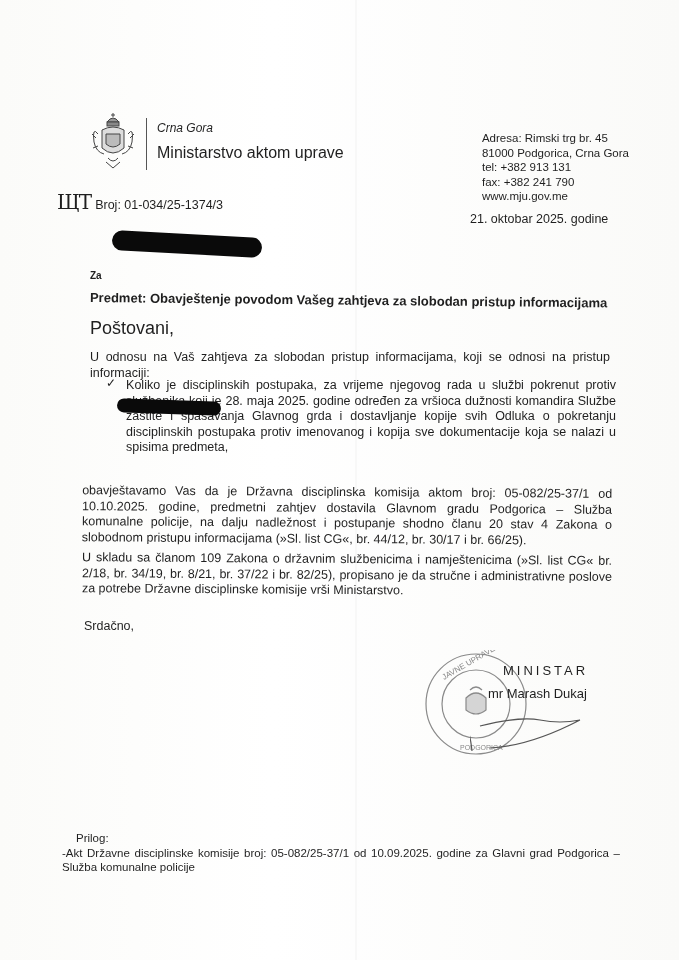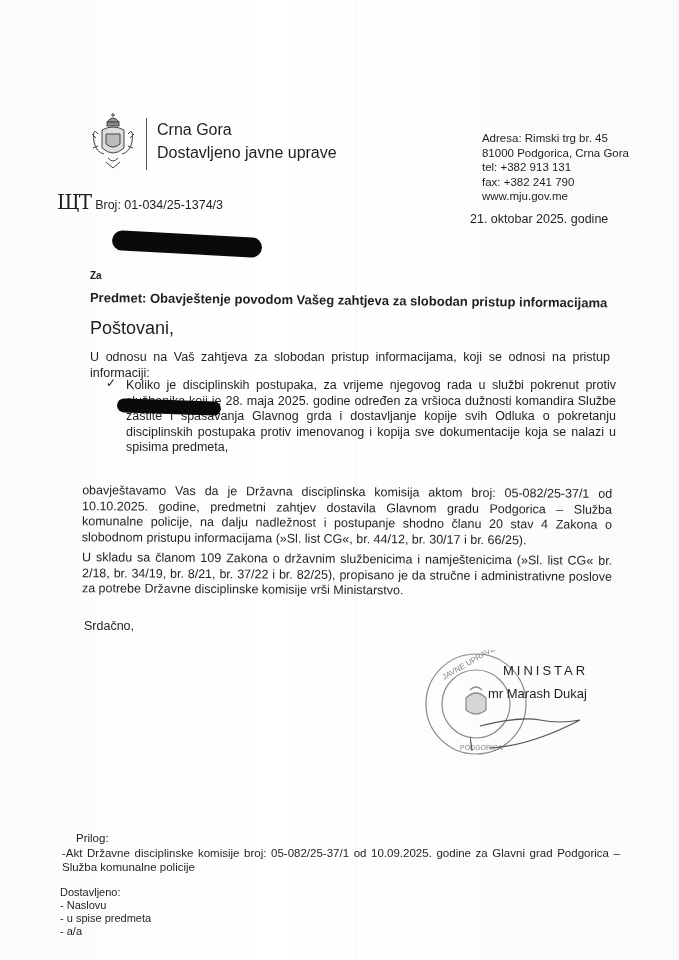--- a/index.html
+++ b/index.html
@@ -5,21 +5,21 @@
     html, body { margin: 0; padding: 0; }
     body {
       width: 679px; height: 960px; background: #fdfdfc; position: relative; overflow: hidden;
       font-family: "Liberation Sans", sans-serif; color: #1f1f1f;
     }
     .page { position: absolute; inset: 0; background: linear-gradient(90deg,#fbfbf9 0,#ffffff 40%,#fafaf8 100%); }
     .fold { position: absolute; top: 0; bottom: 0; left: 355px; width: 2px; background: rgba(0,0,0,0.025); }
     .abs { position: absolute; }
     .coat { left: 88px; top: 112px; width: 50px; height: 58px; }
     .vline { left: 146px; top: 118px; width: 1px; height: 52px; background: #555; }
-    .org1 { left: 157px; top: 121px; font-size: 16px; }
+    .org1 { left: 157px; top: 121px; font-size: 12px; font-style: italic; }
     .org2 { left: 157px; top: 144px; font-size: 16px; }
     .addr { right: 50px; top: 131px; text-align: left; font-size: 11.5px; line-height: 14.5px; }
     .broj-wrap { left: 57px; top: 192px; display: flex; align-items: flex-end; gap: 4px; font-size: 12.5px; }
     .broj-mark { font-size: 20px; letter-spacing: -1px; line-height: 20px; font-family: "DejaVu Serif", serif; }
     .date { left: 470px; top: 212px; font-size: 12.5px; }
     .za { left: 90px; top: 236px; font-size: 10px; font-weight: bold; margin-top: 34px; }
     .redact { background: #0a0a0a; border-radius: 12px; }
     .r1 { left: 112px; top: 234px; width: 150px; height: 20px; transform: rotate(3deg); }
     .r2 { left: 117px; top: 400px; width: 104px; height: 14px; transform: rotate(2deg); border-radius: 8px; }
     .subject { left: 90px; top: 290px; font-size: 13px; font-weight: bold; transform: rotate(0.6deg); transform-origin: left; }
@@ -53,21 +53,21 @@
       <path d="M25 1 v4 M23 3 h4"></path>
       <path d="M10 22 Q4 14 6 30 Q8 40 16 42 M40 22 Q46 14 44 30 Q42 40 34 42"></path>
       <path d="M14 18 Q25 12 36 18 L36 36 Q25 46 14 36 Z" fill="#ddd"></path>
       <path d="M18 22 h14 v10 q-7 6 -14 0 z" fill="#bbb"></path>
       <path d="M20 46 Q25 52 30 46 M18 50 l7 6 l7 -6"></path>
       <path d="M8 26 l-4 -4 M42 26 l4 -4 M10 34 l-5 2 M40 34 l5 2"></path>
     </g>
   </svg>
   <div class="abs vline"></div>
   <div class="abs org1">Crna Gora</div>
-  <div class="abs org2">Dostavljeno javne uprave</div>
+  <div class="abs org2">Ministarstvo aktom uprave</div>
 
   <div class="abs addr">
     <div>Adresa: Rimski trg br. 45</div>
     <div>81000 Podgorica, Crna Gora</div>
     <div>tel: +382 913 131</div>
     <div>fax: +382 241 790</div>
     <div>www.mju.gov.me</div>
   </div>
 
   <div class="abs broj-wrap">
@@ -107,19 +107,13 @@
   </svg>
   <div class="abs minister-title">MINISTAR</div>
   <div class="abs minister-name">mr Marash Dukaj</div>
   <svg class="abs sign" viewBox="0 0 120 60">
     <path d="M-20 40 q10 -30 14 10 q4 -30 8 5 M10 30 q40 -10 60 -6 q20 4 40 0 M20 52 q40 -2 90 -28" fill="none" stroke="#555" stroke-width="1.2"></path>
   </svg>
 
   <div class="abs prilog-label">Prilog:</div>
   <div class="abs prilog-text">-Akt Državne disciplinske komisije broj: 05-082/25-37/1 od 10.09.2025. godine za Glavni grad Podgorica – Služba komunalne policije</div>
 
-  <div class="abs dost">
-    <div>Dostavljeno:</div>
-    <div>- Naslovu</div>
-    <div>- u spise predmeta</div>
-    <div>- a/a</div>
-  </div>
 </div>
 
 </body></html>

